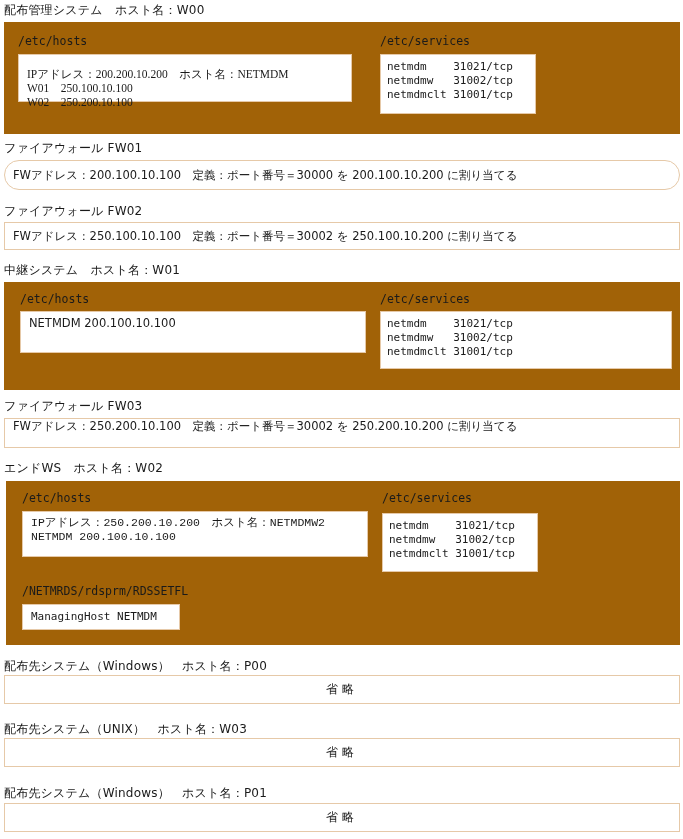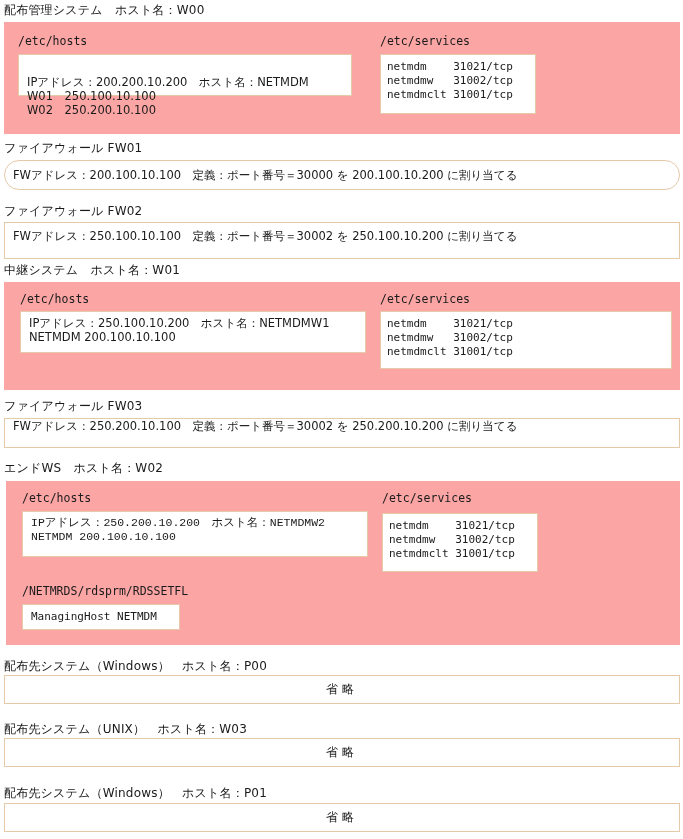--- a/index.html
+++ b/index.html
@@ -1,60 +1,59 @@
 <!DOCTYPE html>
 <html><head>
 <meta charset="utf-8">
 <style>
   html, body { margin:0; padding:0; background:#ffffff; }
   body { width:683px; height:839px; position:relative; overflow:hidden;
          font-family:"DejaVu Sans", "Liberation Sans", sans-serif; color:#1a1a1a; }
   .abs { position:absolute; }
   .title { font-size:12px; line-height:14px; white-space:pre; letter-spacing:0.2px; }
-  .panel { background:#fca5a5; }
+  .panel { background:#a16207; }
   .box { background:#ffffff; border:1px solid #e6c9a8; box-sizing:border-box; }
   .box-line { font-size:11.5px; line-height:14px; white-space:pre; }
   .mono { font-family:"DejaVu Sans Mono", "Liberation Mono", monospace; font-size:11px; line-height:14px; white-space:pre; }
   .path { font-family:"DejaVu Sans Mono", "Liberation Mono", monospace; font-size:11.5px; line-height:14px; white-space:pre; }
   .center { text-align:center; font-size:12px; line-height:26px; letter-spacing:4px; }
 </style>
 </head>
 <body>
 
 <div class="abs title" style="left:4px;top:3px;">配布管理システム　ホスト名：W00</div>
 <div class="abs panel" style="left:4px;top:22px;width:676px;height:112px;">
   <div class="abs path" style="left:14px;top:12px;">/etc/hosts</div>
-  <div class="abs box" style="left:14px;top:32px;width:334px;height:42px;padding:20px 8px;">
+  <div class="abs box" style="left:14px;top:32px;width:334px;height:48px;padding:12px 8px;font-family:Liberation Serif, serif;">
     <div class="box-line">IPアドレス：200.200.10.200　ホスト名：NETMDM</div>
     <div class="box-line">W01　250.100.10.100</div>
     <div class="box-line">W02　250.200.10.100</div>
   </div>
   <div class="abs path" style="left:376px;top:12px;">/etc/services</div>
   <div class="abs box" style="left:376px;top:32px;width:156px;height:60px;padding:5px 6px;">
     <div class="mono">netmdm    31021/tcp</div>
     <div class="mono">netmdmw   31002/tcp</div>
     <div class="mono">netmdmclt 31001/tcp</div>
   </div>
 </div>
 
 <div class="abs title" style="left:4px;top:141px;">ファイアウォール FW01</div>
 <div class="abs box" style="left:4px;top:160px;width:676px;height:30px;padding:7px 8px;border-radius:15px;">
   <div class="box-line">FWアドレス：200.100.10.100　定義：ポート番号＝30000 を 200.100.10.200 に割り当てる</div>
 </div>
 
 <div class="abs title" style="left:4px;top:204px;">ファイアウォール FW02</div>
-<div class="abs box" style="left:4px;top:222px;width:676px;height:37px;padding:6px 8px;">
+<div class="abs box" style="left:4px;top:222px;width:676px;height:28px;padding:6px 8px;">
   <div class="box-line">FWアドレス：250.100.10.100　定義：ポート番号＝30002 を 250.100.10.200 に割り当てる</div>
 </div>
 
 <div class="abs title" style="left:4px;top:263px;">中継システム　ホスト名：W01</div>
 <div class="abs panel" style="left:4px;top:282px;width:676px;height:108px;">
   <div class="abs path" style="left:16px;top:10px;">/etc/hosts</div>
   <div class="abs box" style="left:16px;top:29px;width:346px;height:42px;padding:4px 8px;">
-    <div class="box-line">IPアドレス：250.100.10.200　ホスト名：NETMDMW1</div>
     <div class="box-line">NETMDM 200.100.10.100</div>
   </div>
   <div class="abs path" style="left:376px;top:10px;">/etc/services</div>
   <div class="abs box" style="left:376px;top:29px;width:292px;height:58px;padding:5px 6px;">
     <div class="mono">netmdm    31021/tcp</div>
     <div class="mono">netmdmw   31002/tcp</div>
     <div class="mono">netmdmclt 31001/tcp</div>
   </div>
 </div>
 

